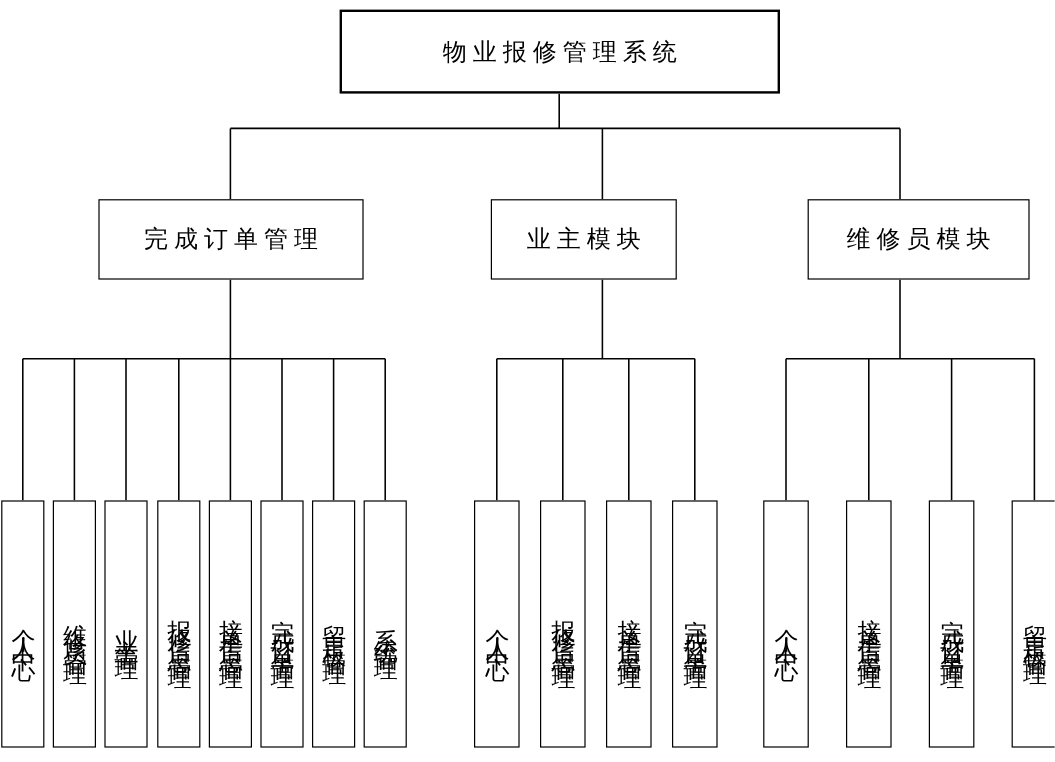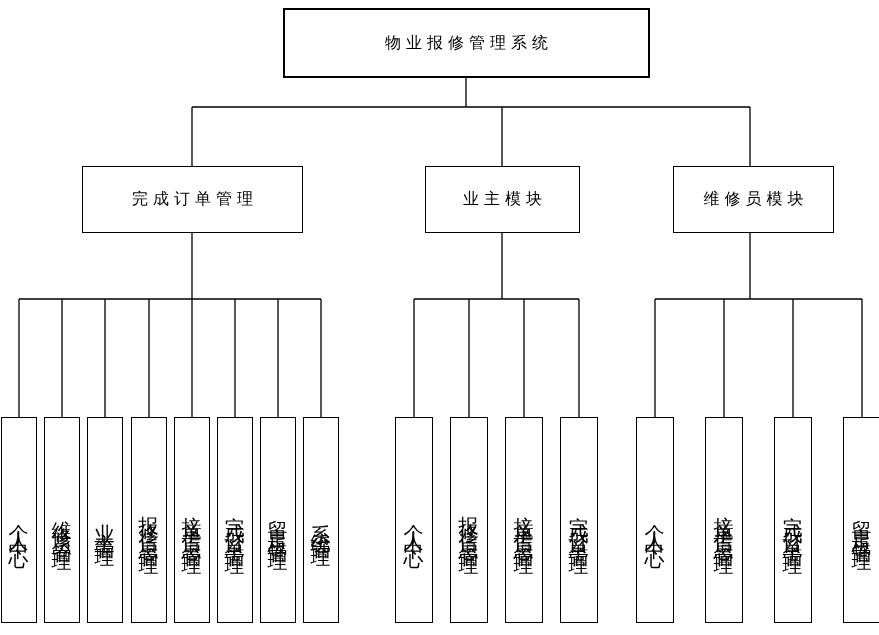--- a/index.html
+++ b/index.html
@@ -30,21 +30,21 @@
     border: 1px solid #000000;
     display: flex;
     align-items: center;
     justify-content: center;
     text-align: center;
   }
   .box.root {
     border-width: 2px;
   }
   .hlabel {
-    font-size: 16px;
+    font-size: 20px;
     letter-spacing: 5px;
     white-space: nowrap;
     margin-right: -5px; 
   }
   .leaf .vlabel {
     writing-mode: vertical-rl;
     text-orientation: upright;
     font-size: 20px;
     letter-spacing: 8px;
     line-height: 1;
@@ -67,24 +67,24 @@
     <path d="M750 233 V299 M655 299 H862 M655 299 V417 M724 299 V417 M793 299 V417 M862 299 V417" stroke="#000000" stroke-width="1.3" fill="none"></path>
   </svg>
 
   <div class="box root" style="left:283px; top:8px; width:367px; height:70px;">
     <span class="hlabel">物业报修管理系统</span>
   </div>
 
   <div class="box module" style="left:82px; top:166px; width:221px; height:67px;">
     <span class="hlabel">完成订单管理</span>
   </div>
-  <div class="box module" style="left:425px; top:166px; width:155px; height:67px;">
+  <div class="box module" style="left:409px; top:166px; width:155px; height:67px;">
     <span class="hlabel">业主模块</span>
   </div>
-  <div class="box module" style="left:673px; top:166px; width:161px; height:67px;">
+  <div class="box module" style="left:673px; top:166px; width:185px; height:67px;">
     <span class="hlabel">维修员模块</span>
   </div>
 
   <div class="box leaf" style="left:1px; top:417px; width:36px; height:206px;">
     <span class="vlabel">个人中心</span>
   </div>
   <div class="box leaf" style="left:44px; top:417px; width:36px; height:206px;">
     <span class="vlabel">维修员管理</span>
   </div>
   <div class="box leaf" style="left:87px; top:417px; width:36px; height:206px;">

